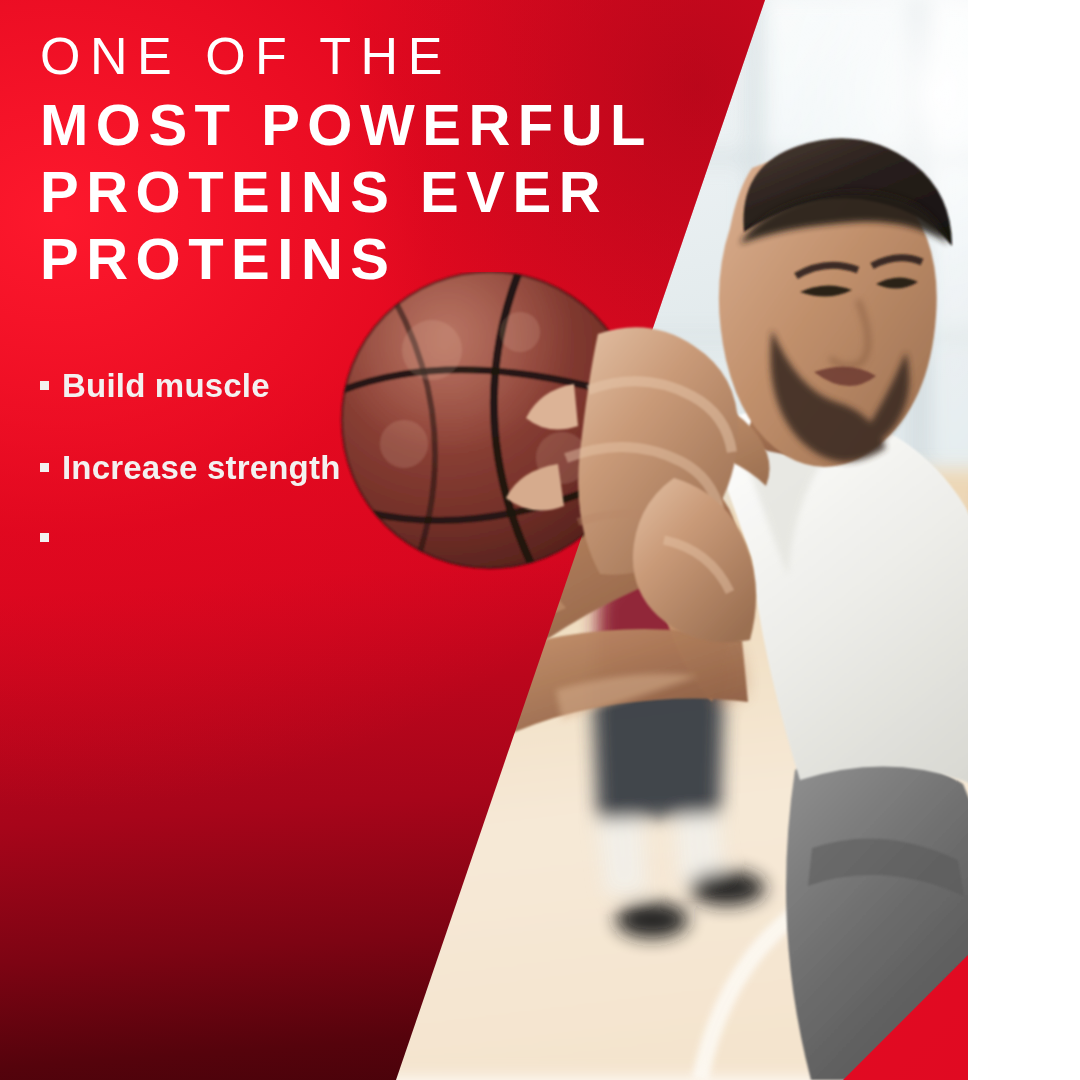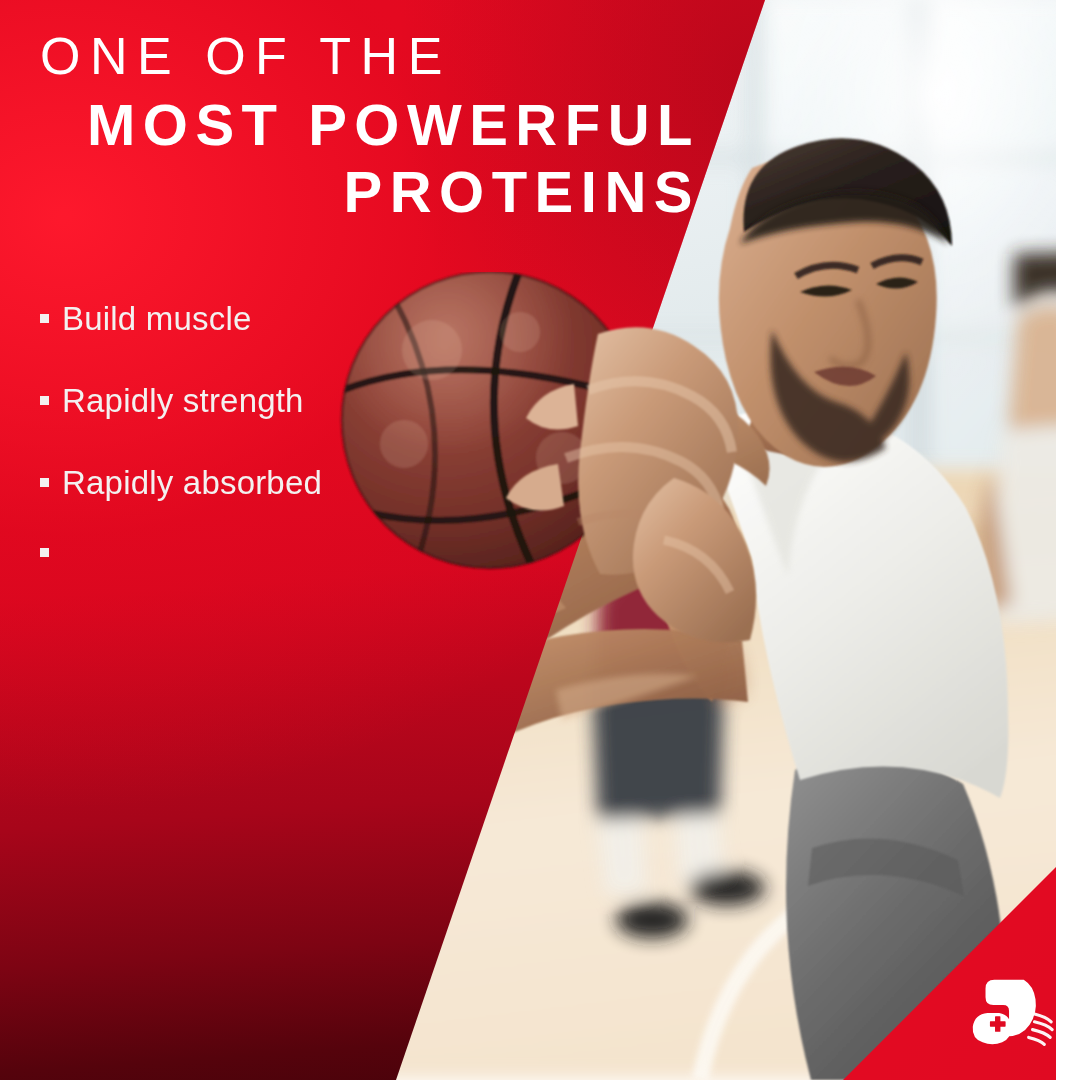--- a/index.html
+++ b/index.html
@@ -2,21 +2,21 @@
 <html><head>
 <meta charset="utf-8">
 <style>
   html, body {
     margin: 0;
     padding: 0;
     background: #ffffff;
   }
   #ad-root {
     position: relative;
-    width: 1056px;
+    width: 968px;
     height: 1080px;
     overflow: hidden;
     font-family: "Liberation Sans", sans-serif;
     background: #ffffff;
     -webkit-font-smoothing: antialiased;
   }
 
   
   .photo-layer {
     position: absolute;
@@ -90,21 +90,20 @@
     font-size: 52px;
     font-weight: 400;
     letter-spacing: 9.5px;
     padding-bottom: 14px;
   }
   .hl-bold {
     font-size: 58px;
     font-weight: 700;
     letter-spacing: 7.5px;
     padding-bottom: 9px;
-    text-align: right;
   }
 
   .benefits {
     list-style: none;
     margin: 0;
     padding: 0;
     margin-top: 72px;
   }
   .benefit {
     display: flex;
@@ -114,21 +113,21 @@
   }
   .bullet-sq {
     width: 9px;
     height: 9px;
     background: #f3f1f0;
     margin-right: 13px;
     flex: 0 0 auto;
   }
   .benefit-label {
     font-size: 33px;
-    font-weight: 400;
+    font-weight: 700;
     letter-spacing: 0.2px;
     line-height: 1;
   }
 
   
   .brand-logo {
     position: absolute;
     left: 962px;
     top: 962px;
     width: 98px;
@@ -358,35 +357,32 @@
     </svg>
   </div>
 
   <div class="corner-wedge"></div>
 
   <div class="copy">
 
     <div class="headline">
       <span class="hl-line hl-light">ONE OF THE</span>
       <span class="hl-line hl-bold">MOST POWERFUL</span>
+      <span class="hl-line hl-bold">PROTEINS EVER</span>
       <span class="hl-line hl-bold">PROTEINS</span>
     </div>
 
     <ul class="benefits">
       <li class="benefit">
         <span class="bullet-sq"></span>
         <span class="benefit-label">Build muscle</span>
       </li>
       <li class="benefit">
         <span class="bullet-sq"></span>
-        <span class="benefit-label">Rapidly strength</span>
-      </li>
-      <li class="benefit">
-        <span class="bullet-sq"></span>
-        <span class="benefit-label">Rapidly absorbed</span>
+        <span class="benefit-label">Increase strength</span>
       </li>
       <li class="benefit">
         <span class="bullet-sq"></span>
       </li>
     </ul>
   </div>
 
   <div class="brand-logo">
     <svg viewBox="0 0 100 100" xmlns="http://www.w3.org/2000/svg" aria-hidden="true">
 

